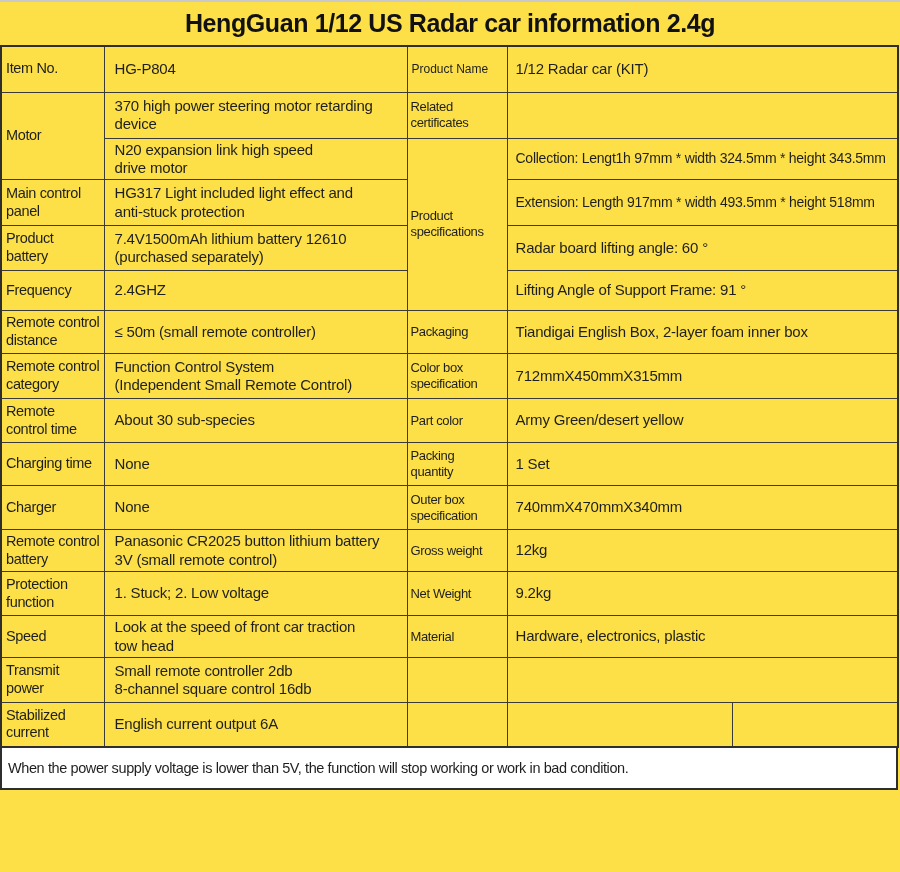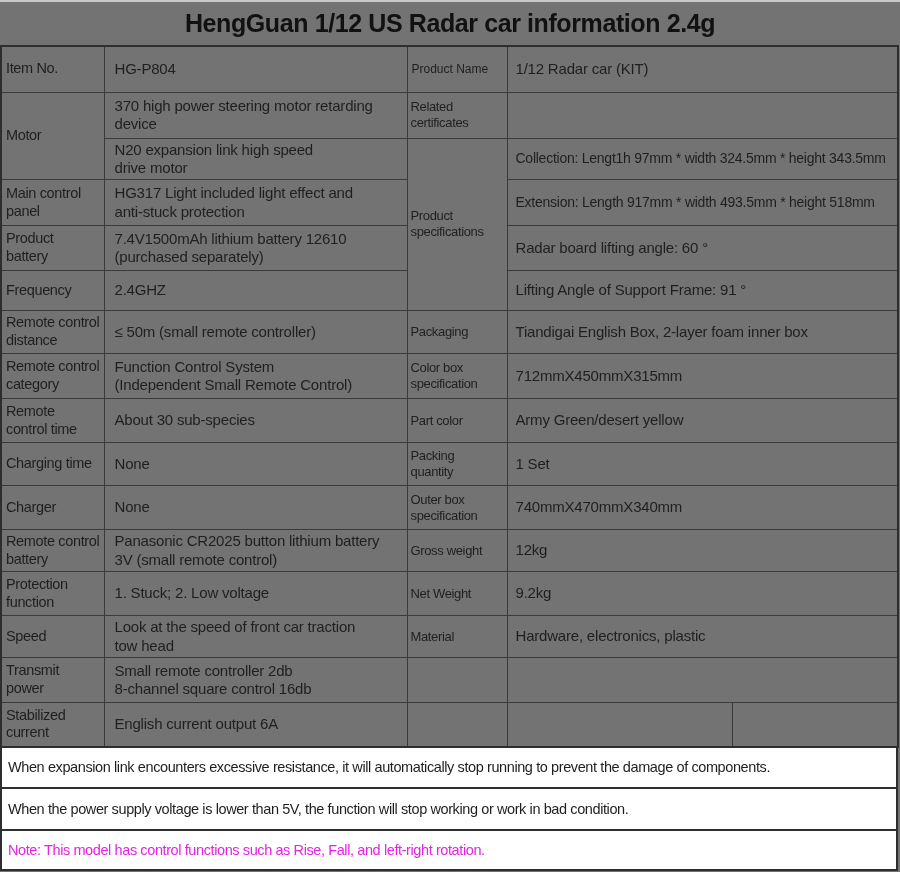--- a/index.html
+++ b/index.html
@@ -1,17 +1,17 @@
 <!DOCTYPE html>
 <html><head>
 <meta charset="utf-8">
 <style>
   html,body{margin:0;padding:0;background:#ffffff;}
   body{width:900px;height:872px;font-family:"Liberation Sans","DejaVu Sans",sans-serif;color:#1f1f1f;}
-  .sheet{width:900px;height:872px;position:relative;background:#737373;border-top:2px solid #c9c9c9;box-sizing:border-box;}
+  .sheet{width:900px;height:872px;position:relative;background:#fde047;border-top:2px solid #c9c9c9;box-sizing:border-box;}
   .title{height:43px;display:flex;align-items:center;justify-content:center;
          font-size:25px;font-weight:700;letter-spacing:-0.4px;color:#111;}
   table.spec{border-collapse:collapse;table-layout:fixed;width:898px;margin:0;
              border:2px solid #2e2e2e;}
   td{border:1px solid #3a3a3a;vertical-align:middle;font-size:15px;line-height:1.22;
      letter-spacing:-0.2px;white-space:pre-line;overflow:hidden;padding:2px 2px 2px 4px;
      box-sizing:border-box;}
   td.lbl{padding-left:4px;font-size:14.5px;letter-spacing:-0.35px;margin-top:20px;}
   td.val{padding-left:10px;}
   td.rlbl{padding-left:3px;font-size:13px;letter-spacing:-0.35px;}
@@ -168,17 +168,15 @@
       <td class="lbl">Stabilized
 current</td>
       <td class="val">English current output 6A</td>
       <td class="rlbl"></td>
       <td class="rval"></td>
       <td class="rval"></td>
     </tr>
   </tbody>
     </table>
 
-  <div class="footrow f1">When expansion link encounters excessive resistance, it will automatically stop running to prevent the damage of components.</div>
   <div class="footrow f2">When the power supply voltage is lower than 5V, the function will stop working or work in bad condition.</div>
-  <div class="footrow f3" style="color: rgb(229, 34, 229);">Note: This model has control functions such as Rise, Fall, and left-right rotation.</div>
 
 </div>
 
 </body></html>

